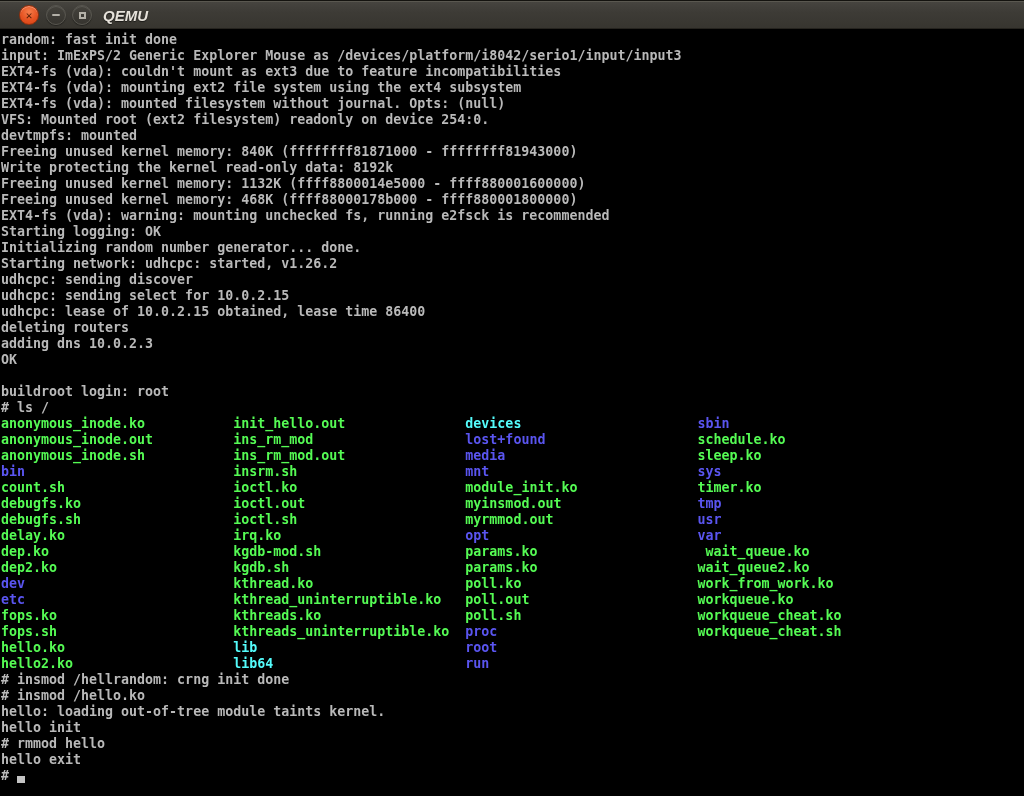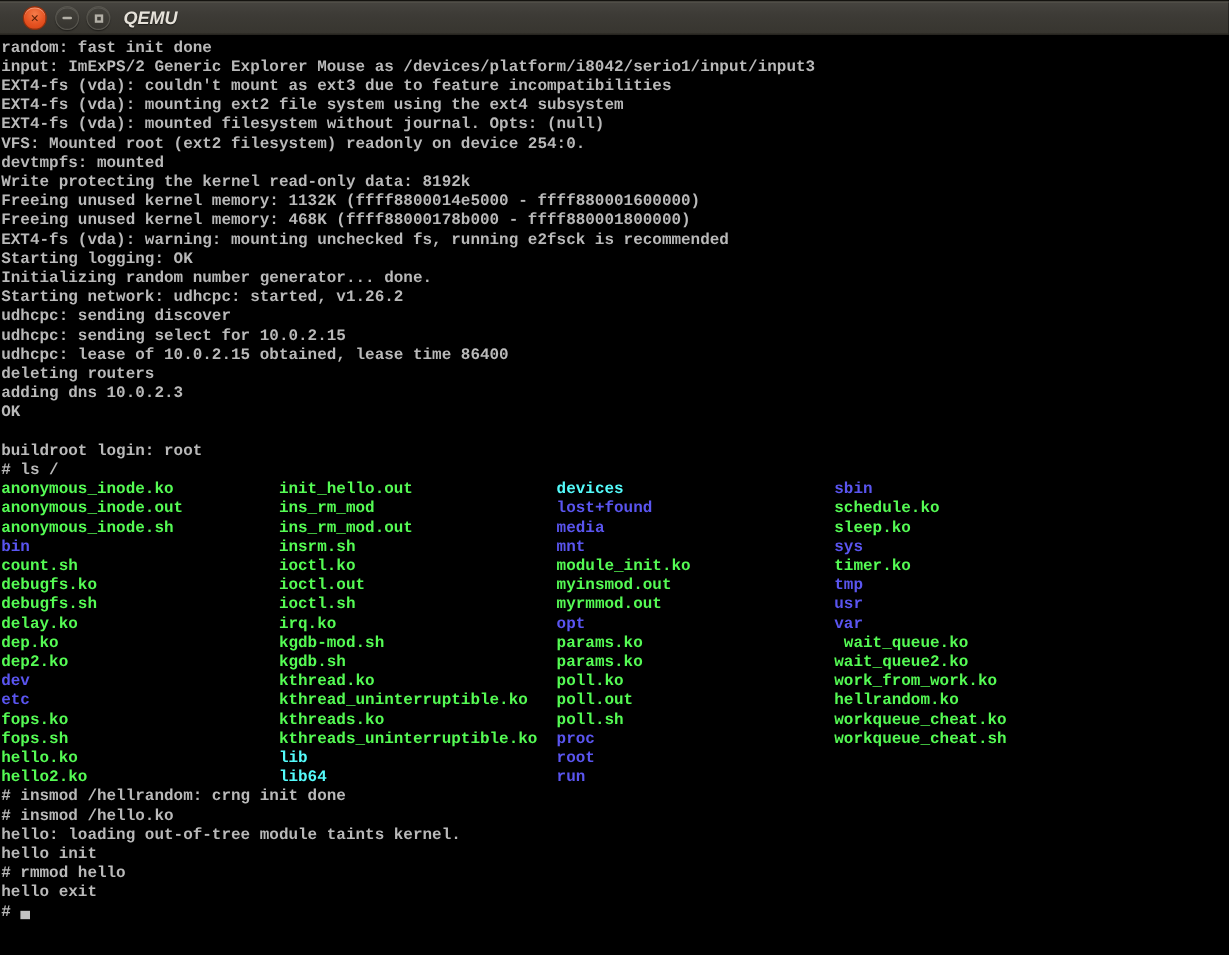--- a/index.html
+++ b/index.html
@@ -40,21 +40,21 @@
     color:#e6e2da;text-shadow:0 1px 1px rgba(0,0,0,.55);font-style:italic;
   }
 
   
   .terminal{
     flex:1;background:var(--bg,#000);overflow:hidden;
     padding:3px 0 0 1px;box-sizing:border-box;
     font-weight:bold;font-size:13.3px;line-height:16px;
     color:var(--fg,#b9b9b9);
   }
-  .line{height:16px;white-space:pre;font-family:Liberation Mono, monospace;}
+  .line{height:16px;white-space:pre;}
   .green{color:var(--green,#55fb54);margin-top:48px;}
   .blue{color:var(--blue,#5a55f0);}
   .cyan{color:var(--cyan,#54fbfb);}
   .cursor{
     display:inline-block;width:8px;height:7px;background:#c4c4c4;
     vertical-align:-3px;
   }
 </style>
 </head>
 <body>
@@ -73,20 +73,21 @@
     <div class="title">QEMU</div>
   </div>
   <div class="terminal">
       <div class="line"><span>random: fast init done</span></div>
       <div class="line"><span>input: ImExPS/2 Generic Explorer Mouse as /devices/platform/i8042/serio1/input/input3</span></div>
       <div class="line"><span>EXT4-fs (vda): couldn't mount as ext3 due to feature incompatibilities</span></div>
       <div class="line"><span>EXT4-fs (vda): mounting ext2 file system using the ext4 subsystem</span></div>
       <div class="line"><span>EXT4-fs (vda): mounted filesystem without journal. Opts: (null)</span></div>
       <div class="line"><span>VFS: Mounted root (ext2 filesystem) readonly on device 254:0.</span></div>
       <div class="line"><span>devtmpfs: mounted</span></div>
+      <div class="line"><span>Freeing unused kernel memory: 840K (ffffffff81871000 - ffffffff81943000)</span></div>
       <div class="line"><span>Write protecting the kernel read-only data: 8192k</span></div>
       <div class="line"><span>Freeing unused kernel memory: 1132K (ffff8800014e5000 - ffff880001600000)</span></div>
       <div class="line"><span>Freeing unused kernel memory: 468K (ffff88000178b000 - ffff880001800000)</span></div>
       <div class="line"><span>EXT4-fs (vda): warning: mounting unchecked fs, running e2fsck is recommended</span></div>
       <div class="line"><span>Starting logging: OK</span></div>
       <div class="line"><span>Initializing random number generator... done.</span></div>
       <div class="line"><span>Starting network: udhcpc: started, v1.26.2</span></div>
       <div class="line"><span>udhcpc: sending discover</span></div>
       <div class="line"><span>udhcpc: sending select for 10.0.2.15</span></div>
       <div class="line"><span>udhcpc: lease of 10.0.2.15 obtained, lease time 86400</span></div>
@@ -100,21 +101,21 @@
       <div class="line"><span class="green">anonymous_inode.out          </span><span class="green">ins_rm_mod                   </span><span class="blue">lost+found                   </span><span class="green">schedule.ko</span></div>
       <div class="line"><span class="green">anonymous_inode.sh           </span><span class="green">ins_rm_mod.out               </span><span class="blue">media                        </span><span class="green">sleep.ko</span></div>
       <div class="line"><span class="blue">bin                          </span><span class="green">insrm.sh                     </span><span class="blue">mnt                          </span><span class="blue">sys</span></div>
       <div class="line"><span class="green">count.sh                     </span><span class="green">ioctl.ko                     </span><span class="green">module_init.ko               </span><span class="green">timer.ko</span></div>
       <div class="line"><span class="green">debugfs.ko                   </span><span class="green">ioctl.out                    </span><span class="green">myinsmod.out                 </span><span class="blue">tmp</span></div>
       <div class="line"><span class="green">debugfs.sh                   </span><span class="green">ioctl.sh                     </span><span class="green">myrmmod.out                  </span><span class="blue">usr</span></div>
       <div class="line"><span class="green">delay.ko                     </span><span class="green">irq.ko                       </span><span class="blue">opt                          </span><span class="blue">var</span></div>
       <div class="line"><span class="green">dep.ko                       </span><span class="green">kgdb-mod.sh                  </span><span class="green">params.ko                     </span><span class="green">wait_queue.ko</span></div>
       <div class="line"><span class="green">dep2.ko                      </span><span class="green">kgdb.sh                      </span><span class="green">params.ko                    </span><span class="green">wait_queue2.ko</span></div>
       <div class="line"><span class="blue">dev                          </span><span class="green">kthread.ko                   </span><span class="green">poll.ko                      </span><span class="green">work_from_work.ko</span></div>
-      <div class="line"><span class="blue">etc                          </span><span class="green">kthread_uninterruptible.ko   </span><span class="green">poll.out                     </span><span class="green">hellrandom.ko</span></div>
+      <div class="line"><span class="blue">etc                          </span><span class="green">kthread_uninterruptible.ko   </span><span class="green">poll.out                     </span><span class="green">workqueue.ko</span></div>
       <div class="line"><span class="green">fops.ko                      </span><span class="green">kthreads.ko                  </span><span class="green">poll.sh                      </span><span class="green">workqueue_cheat.ko</span></div>
       <div class="line"><span class="green">fops.sh                      </span><span class="green">kthreads_uninterruptible.ko  </span><span class="blue">proc                         </span><span class="green">workqueue_cheat.sh</span></div>
       <div class="line"><span class="green">hello.ko                     </span><span class="cyan">lib                          </span><span class="blue">root</span></div>
       <div class="line"><span class="green">hello2.ko                    </span><span class="cyan">lib64                        </span><span class="blue">run</span></div>
       <div class="line"><span># insmod /hellrandom: crng init done</span></div>
       <div class="line"><span># insmod /hello.ko</span></div>
       <div class="line"><span>hello: loading out-of-tree module taints kernel.</span></div>
       <div class="line"><span>hello init</span></div>
       <div class="line"><span># rmmod hello</span></div>
       <div class="line"><span>hello exit</span></div>

